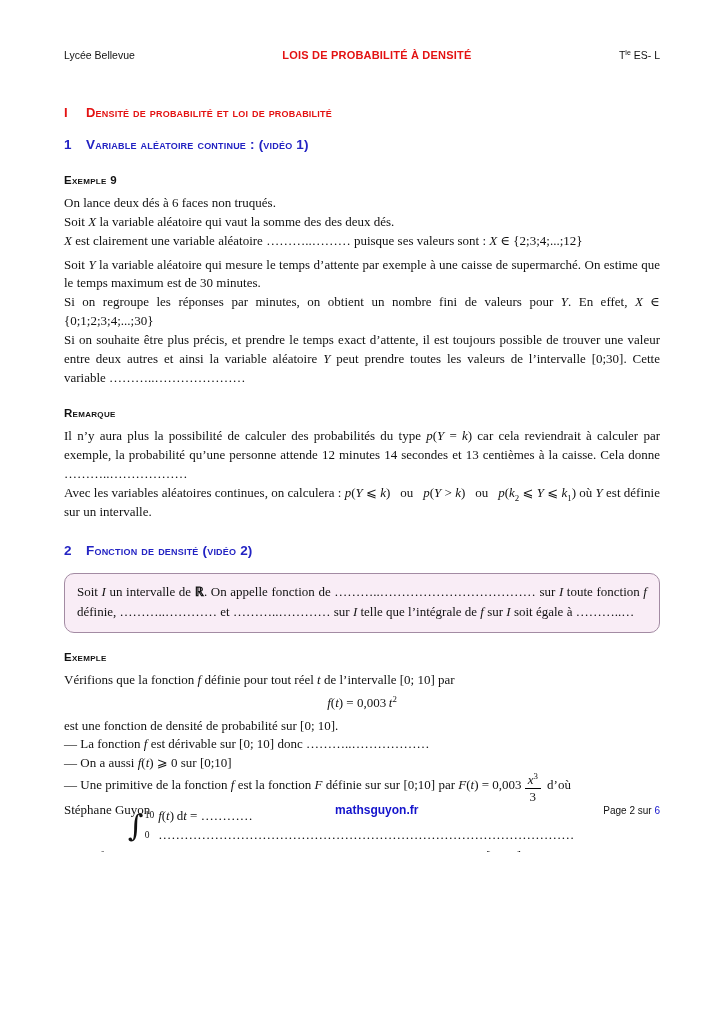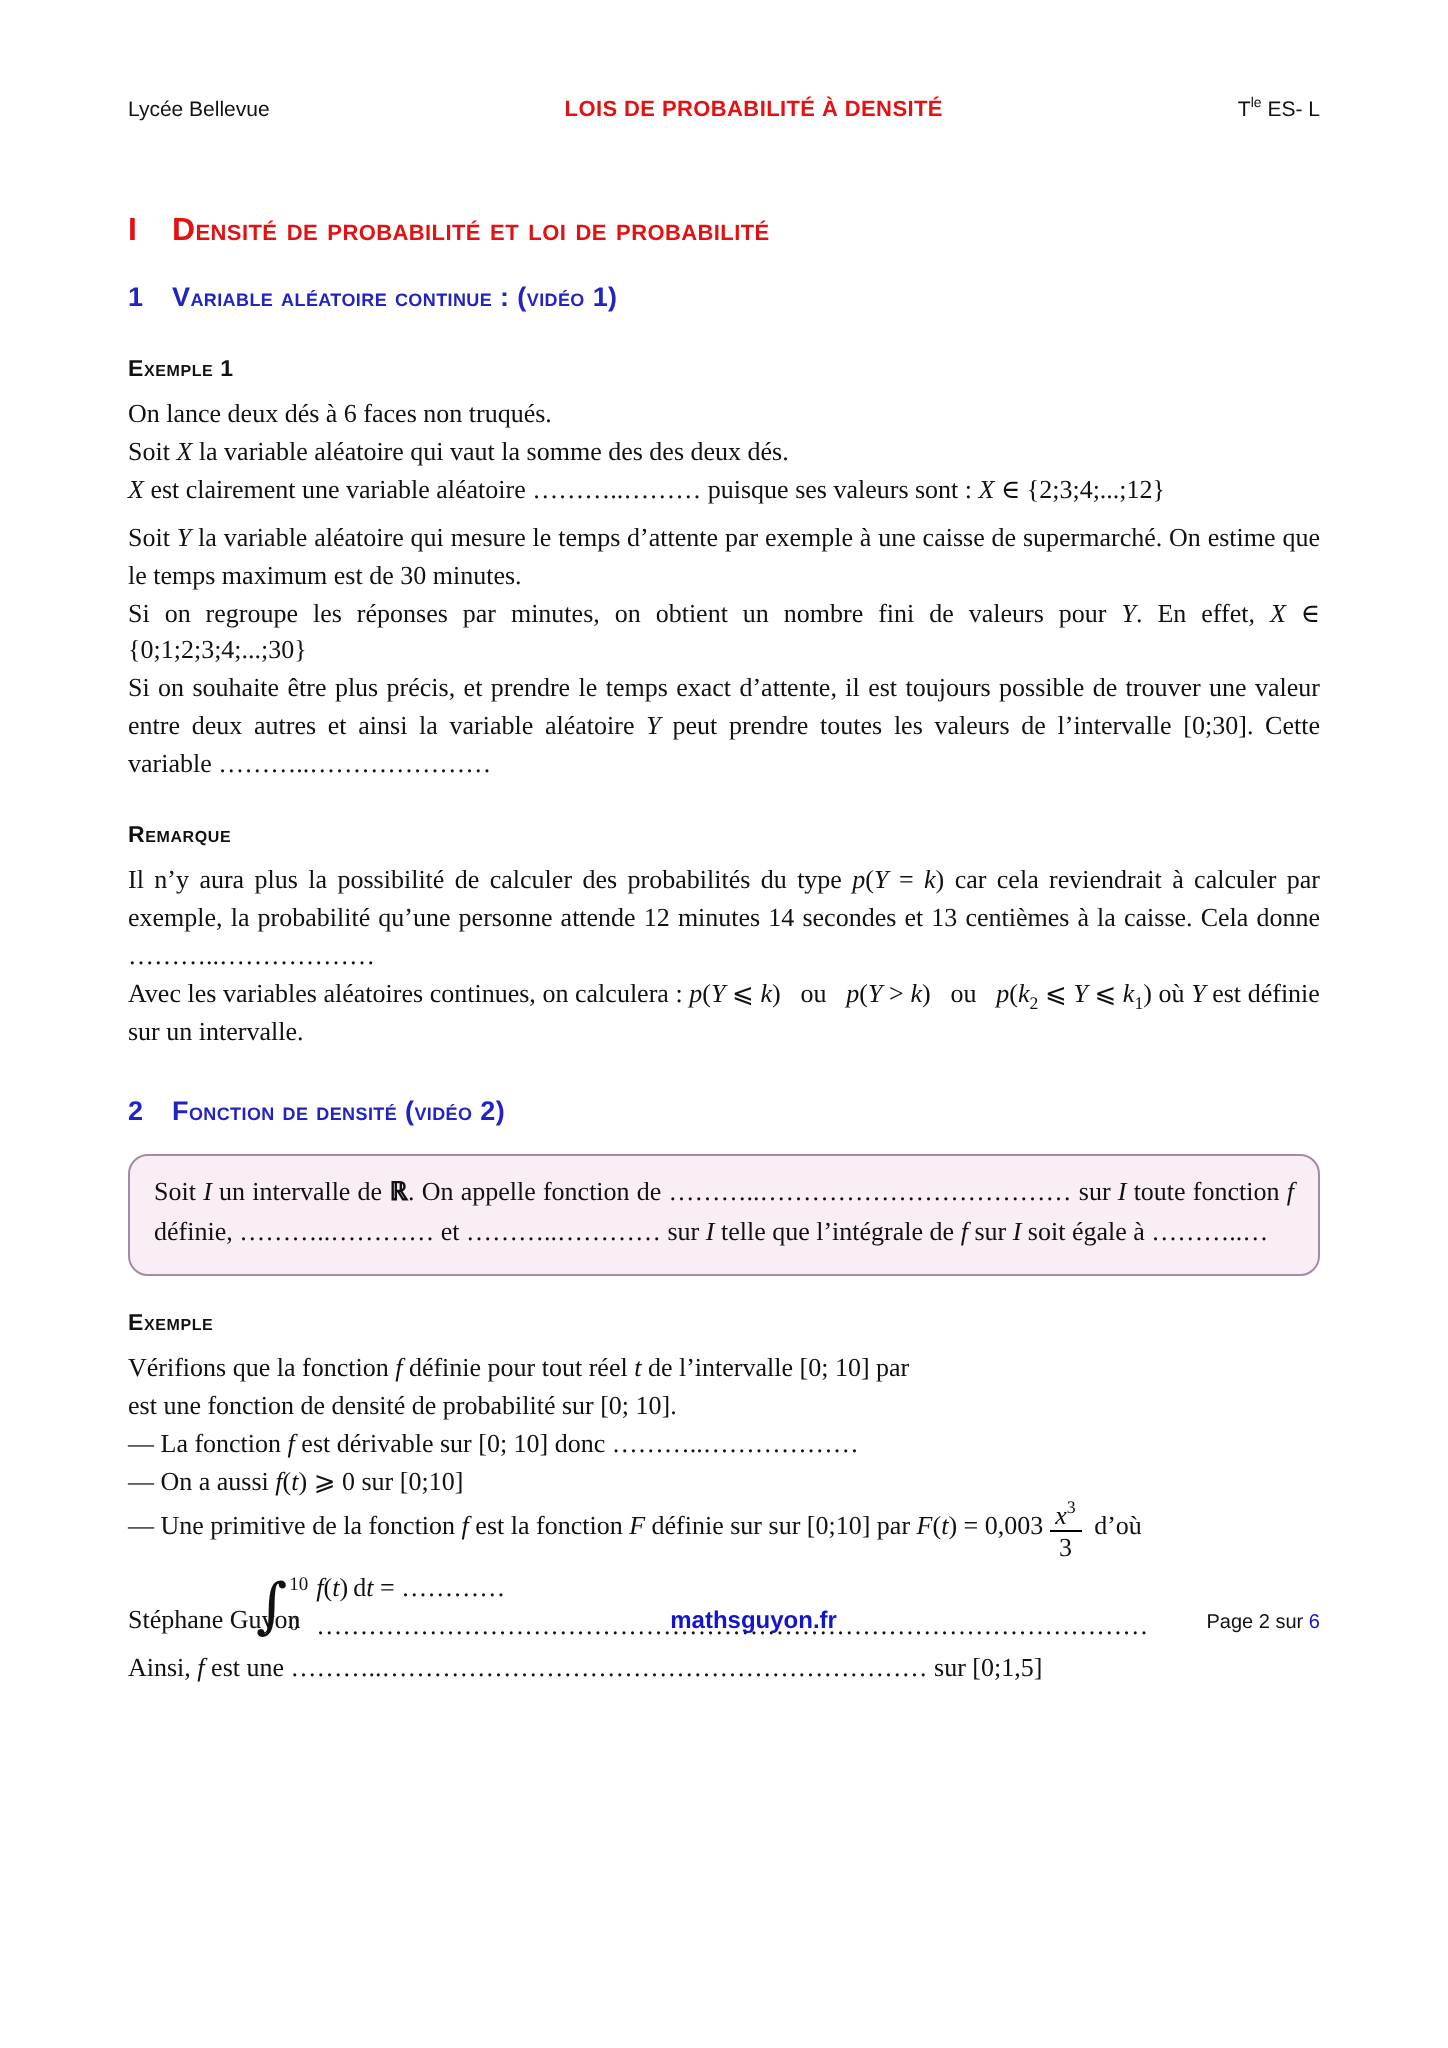--- a/index.html
+++ b/index.html
@@ -29,21 +29,21 @@
   .bold{font-weight:bold;}
 
   .hdr{display:flex;justify-content:space-between;align-items:baseline;
        font-family:"Liberation Sans","DejaVu Sans",sans-serif;font-size:10.5px;}
   .hdr-center{color:var(--red);font-weight:bold;font-size:11px;letter-spacing:.2px;}
   .hdr-right sup{font-size:7px;}
 
   .sec{font-family:"Liberation Sans","DejaVu Sans",sans-serif;font-weight:bold;
        font-variant:small-caps;letter-spacing:.2px;}
   .sec .sec-num{display:inline-block;min-width:22px;}
-  .sec-i{color:var(--red);font-size:16px;margin-top:40px;}
+  .sec-i{color:var(--red);font-size:13px;margin-top:40px;}
   .sub{color:var(--blue);font-size:13.5px;margin-top:12px;}
 
   .rule-box{border:1.5px solid #1a1a1a;border-radius:8px;
             padding:5px 10px 7px;margin-top:12px;}
   .rule-box p{margin:0;line-height:1.55;}
 
   .mini-head{font-family:"Liberation Sans","DejaVu Sans",sans-serif;font-weight:bold;
              font-variant:small-caps;font-size:11.5px;margin-top:18px;letter-spacing:.3px;}
 
   .blk{margin-top:5px;}
@@ -88,21 +88,21 @@
 
   <div class="sec sec-i">
     <span class="sec-num">I</span><span>Densité de probabilité et loi de probabilité</span>
   </div>
 
   <div class="sec sub">
     <span class="sec-num">1</span><span>Variable aléatoire continue : (vidéo 1)</span>
   </div>
 
 
-  <div class="mini-head">Exemple 1</div>
+  <div class="mini-head">Exemple 9</div>
   <div class="blk">
     <p class="line"><span>On lance deux dés à 6 faces non truqués.</span></p>
     <p class="line"><span>Soit </span><span class="mi">X</span><span> la variable aléatoire qui vaut la somme des des deux dés.</span></p>
     <p class="line"><span class="mi">X</span><span> est clairement une variable aléatoire ………..……… puisque ses valeurs sont : </span><span class="mi">X</span><span> ∈ {2;3;4;...;12}</span></p>
   </div>
 
   <div class="blk">
     <p class="para"><span>Soit </span><span class="mi">Y</span><span> la variable aléatoire qui mesure le temps d’attente par exemple à une caisse de supermarché. On estime que le temps maximum est de 30 minutes.</span></p>
     <p class="para"><span>Si on regroupe les réponses par minutes, on obtient un nombre fini de valeurs pour </span><span class="mi">Y</span><span>. En effet, </span><span class="mi">X</span><span> ∈ {0;1;2;3;4;...;30}</span></p>
     <p class="para"><span>Si on souhaite être plus précis, et prendre le temps exact d’attente, il est toujours possible de trouver une valeur entre deux autres et ainsi la variable aléatoire </span><span class="mi">Y</span><span> peut prendre toutes les valeurs de l’intervalle [0;30]. Cette variable ………..…………………</span></p>
@@ -120,20 +120,21 @@
   </div>
 
   <div class="pink-box">
     <p><span>Soit </span><span class="mi">I</span><span> un intervalle de </span><span class="bold">ℝ</span><span>. On appelle fonction de ………..……………………………… sur </span><span class="mi">I</span><span> toute fonction </span><span class="mi">f</span><span> définie, ………..………… et ………..………… sur </span><span class="mi">I</span><span> telle que l’intégrale de </span><span class="mi">f</span><span> sur </span><span class="mi">I</span><span> soit égale à ………..…</span></p>
   </div>
 
   <div class="mini-head" style="margin-top:16px;">Exemple</div>
 
   <div class="blk">
     <p class="line"><span>Vérifions que la fonction </span><span class="mi">f</span><span> définie pour tout réel </span><span class="mi">t</span><span> de l’intervalle [0; 10] par</span></p>
+    <div class="eq"><span class="mi">f</span><span>(</span><span class="mi">t</span><span>) = 0,003 </span><span class="mi">t</span><sup>2</sup></div>
     <p class="line"><span>est une fonction de densité de probabilité sur [0; 10].</span></p>
     <p class="line"><span>— La fonction </span><span class="mi">f</span><span> est dérivable sur [0; 10] donc ………..………………</span></p>
     <p class="line"><span>— On a aussi </span><span class="mi">f</span><span>(</span><span class="mi">t</span><span>) ⩾ 0 sur [0;10]</span></p>
     <p class="line"><span><span>— Une primitive de la fonction </span><span class="mi">f</span><span> est la fonction </span><span class="mi">F</span><span> définie sur sur [0;10] par </span><span class="mi">F</span><span>(</span><span class="mi">t</span><span>) = 0,003</span></span><span class="frac"><span class="num"><span class="mi">x</span><sup>3</sup></span><span class="den">3</span></span><span><span> d’où</span></span></p>
     <div class="int-line">
       <span class="int-wrap">
           <span class="int-sym">∫</span>
           <span class="int-lims">
             <span>10</span>
             <span>0</span>

